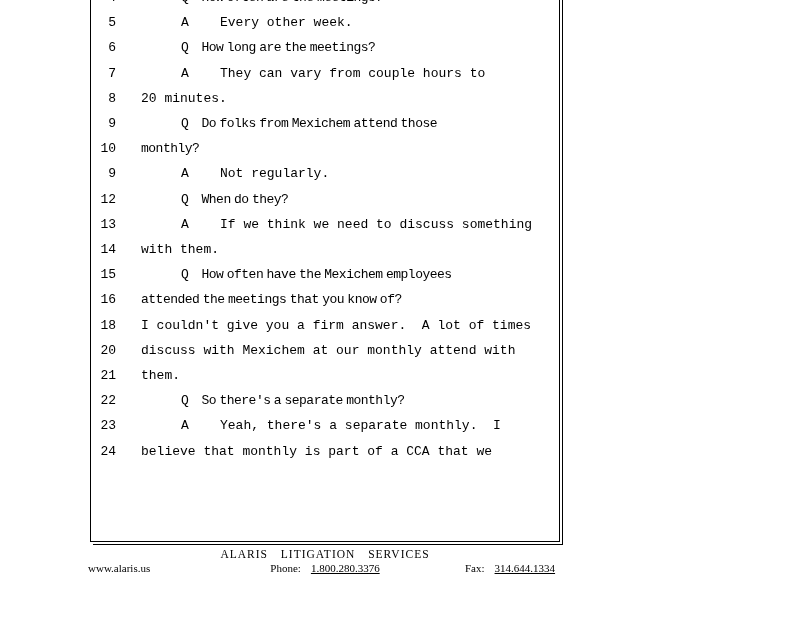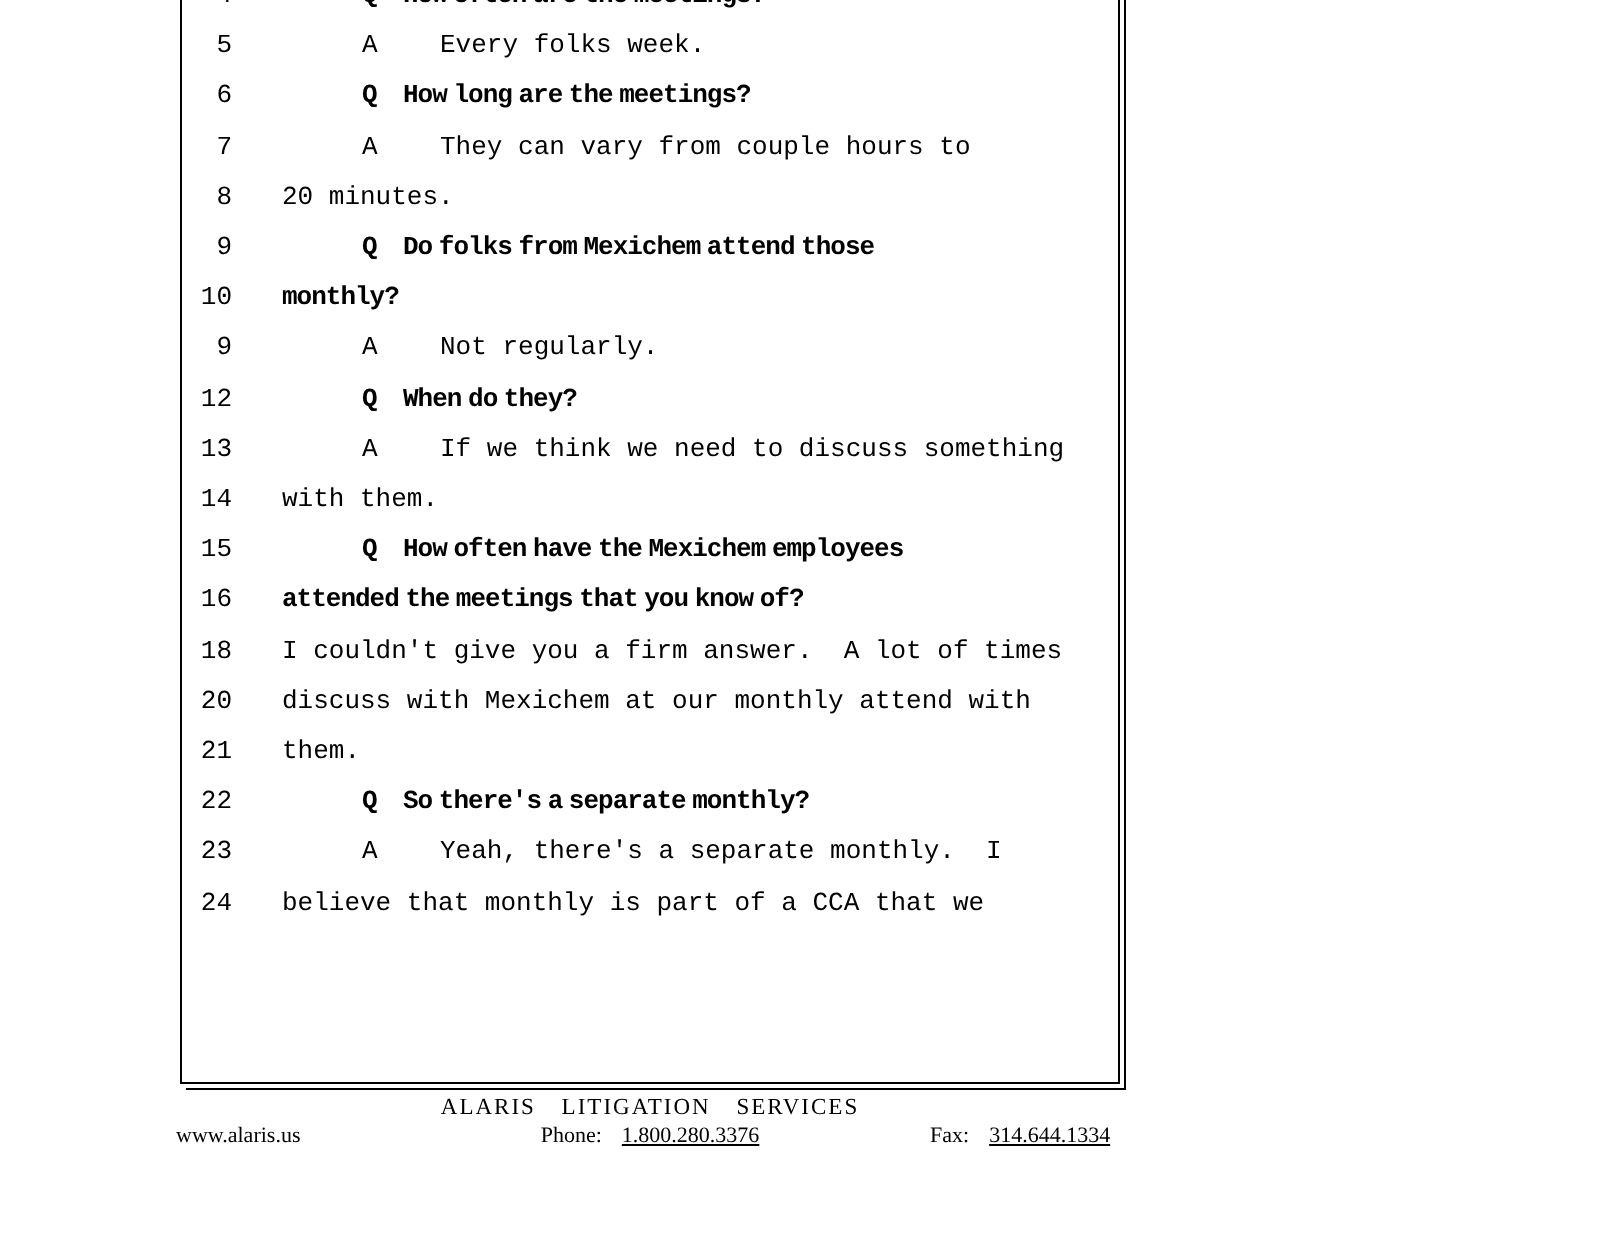--- a/index.html
+++ b/index.html
@@ -29,21 +29,21 @@
     margin-top: -6px;
   }
   .line {
     display: flex;
     white-space: pre;
     font-size: 13px;
     line-height: 25.2px;
     color: #000000;
   }
   .line.bold .tx, .line.bold .ln ~ .tx {
-    font-weight: bold;
+    font-weight: normal;
   }
   .line.bold .tx {
     font-weight: bold;
     word-spacing: -4px;
     letter-spacing: -0.5px;
   }
   .ln {
     flex: none;
     width: 25px;
     text-align: right;
@@ -86,21 +86,21 @@
     top: 0;
     white-space: pre;
   }
 </style>
 </head>
 <body>
 
 <div class="page">
   <div class="lines">
       <div class="line bold"><span class="ln">4</span><span class="tx sp">Q    How often are the meetings?</span></div>
-      <div class="line"><span class="ln">5</span><span class="tx sp">A    Every folks week.</span></div>
+      <div class="line"><span class="ln">5</span><span class="tx sp">A    Every other week.</span></div>
       <div class="line bold"><span class="ln">6</span><span class="tx sp">Q    How long are the meetings?</span></div>
       <div class="line"><span class="ln">7</span><span class="tx sp">A    They can vary from couple hours to</span></div>
       <div class="line"><span class="ln">8</span><span class="tx cont">20 minutes.</span></div>
       <div class="line bold"><span class="ln">9</span><span class="tx sp">Q    Do folks from Mexichem attend those</span></div>
       <div class="line bold"><span class="ln">10</span><span class="tx cont">monthly?</span></div>
       <div class="line"><span class="ln">9</span><span class="tx sp">A    Not regularly.</span></div>
       <div class="line bold"><span class="ln">12</span><span class="tx sp">Q    When do they?</span></div>
       <div class="line"><span class="ln">13</span><span class="tx sp">A    If we think we need to discuss something</span></div>
       <div class="line"><span class="ln">14</span><span class="tx cont">with them.</span></div>
       <div class="line bold"><span class="ln">15</span><span class="tx sp">Q    How often have the Mexichem employees</span></div>

